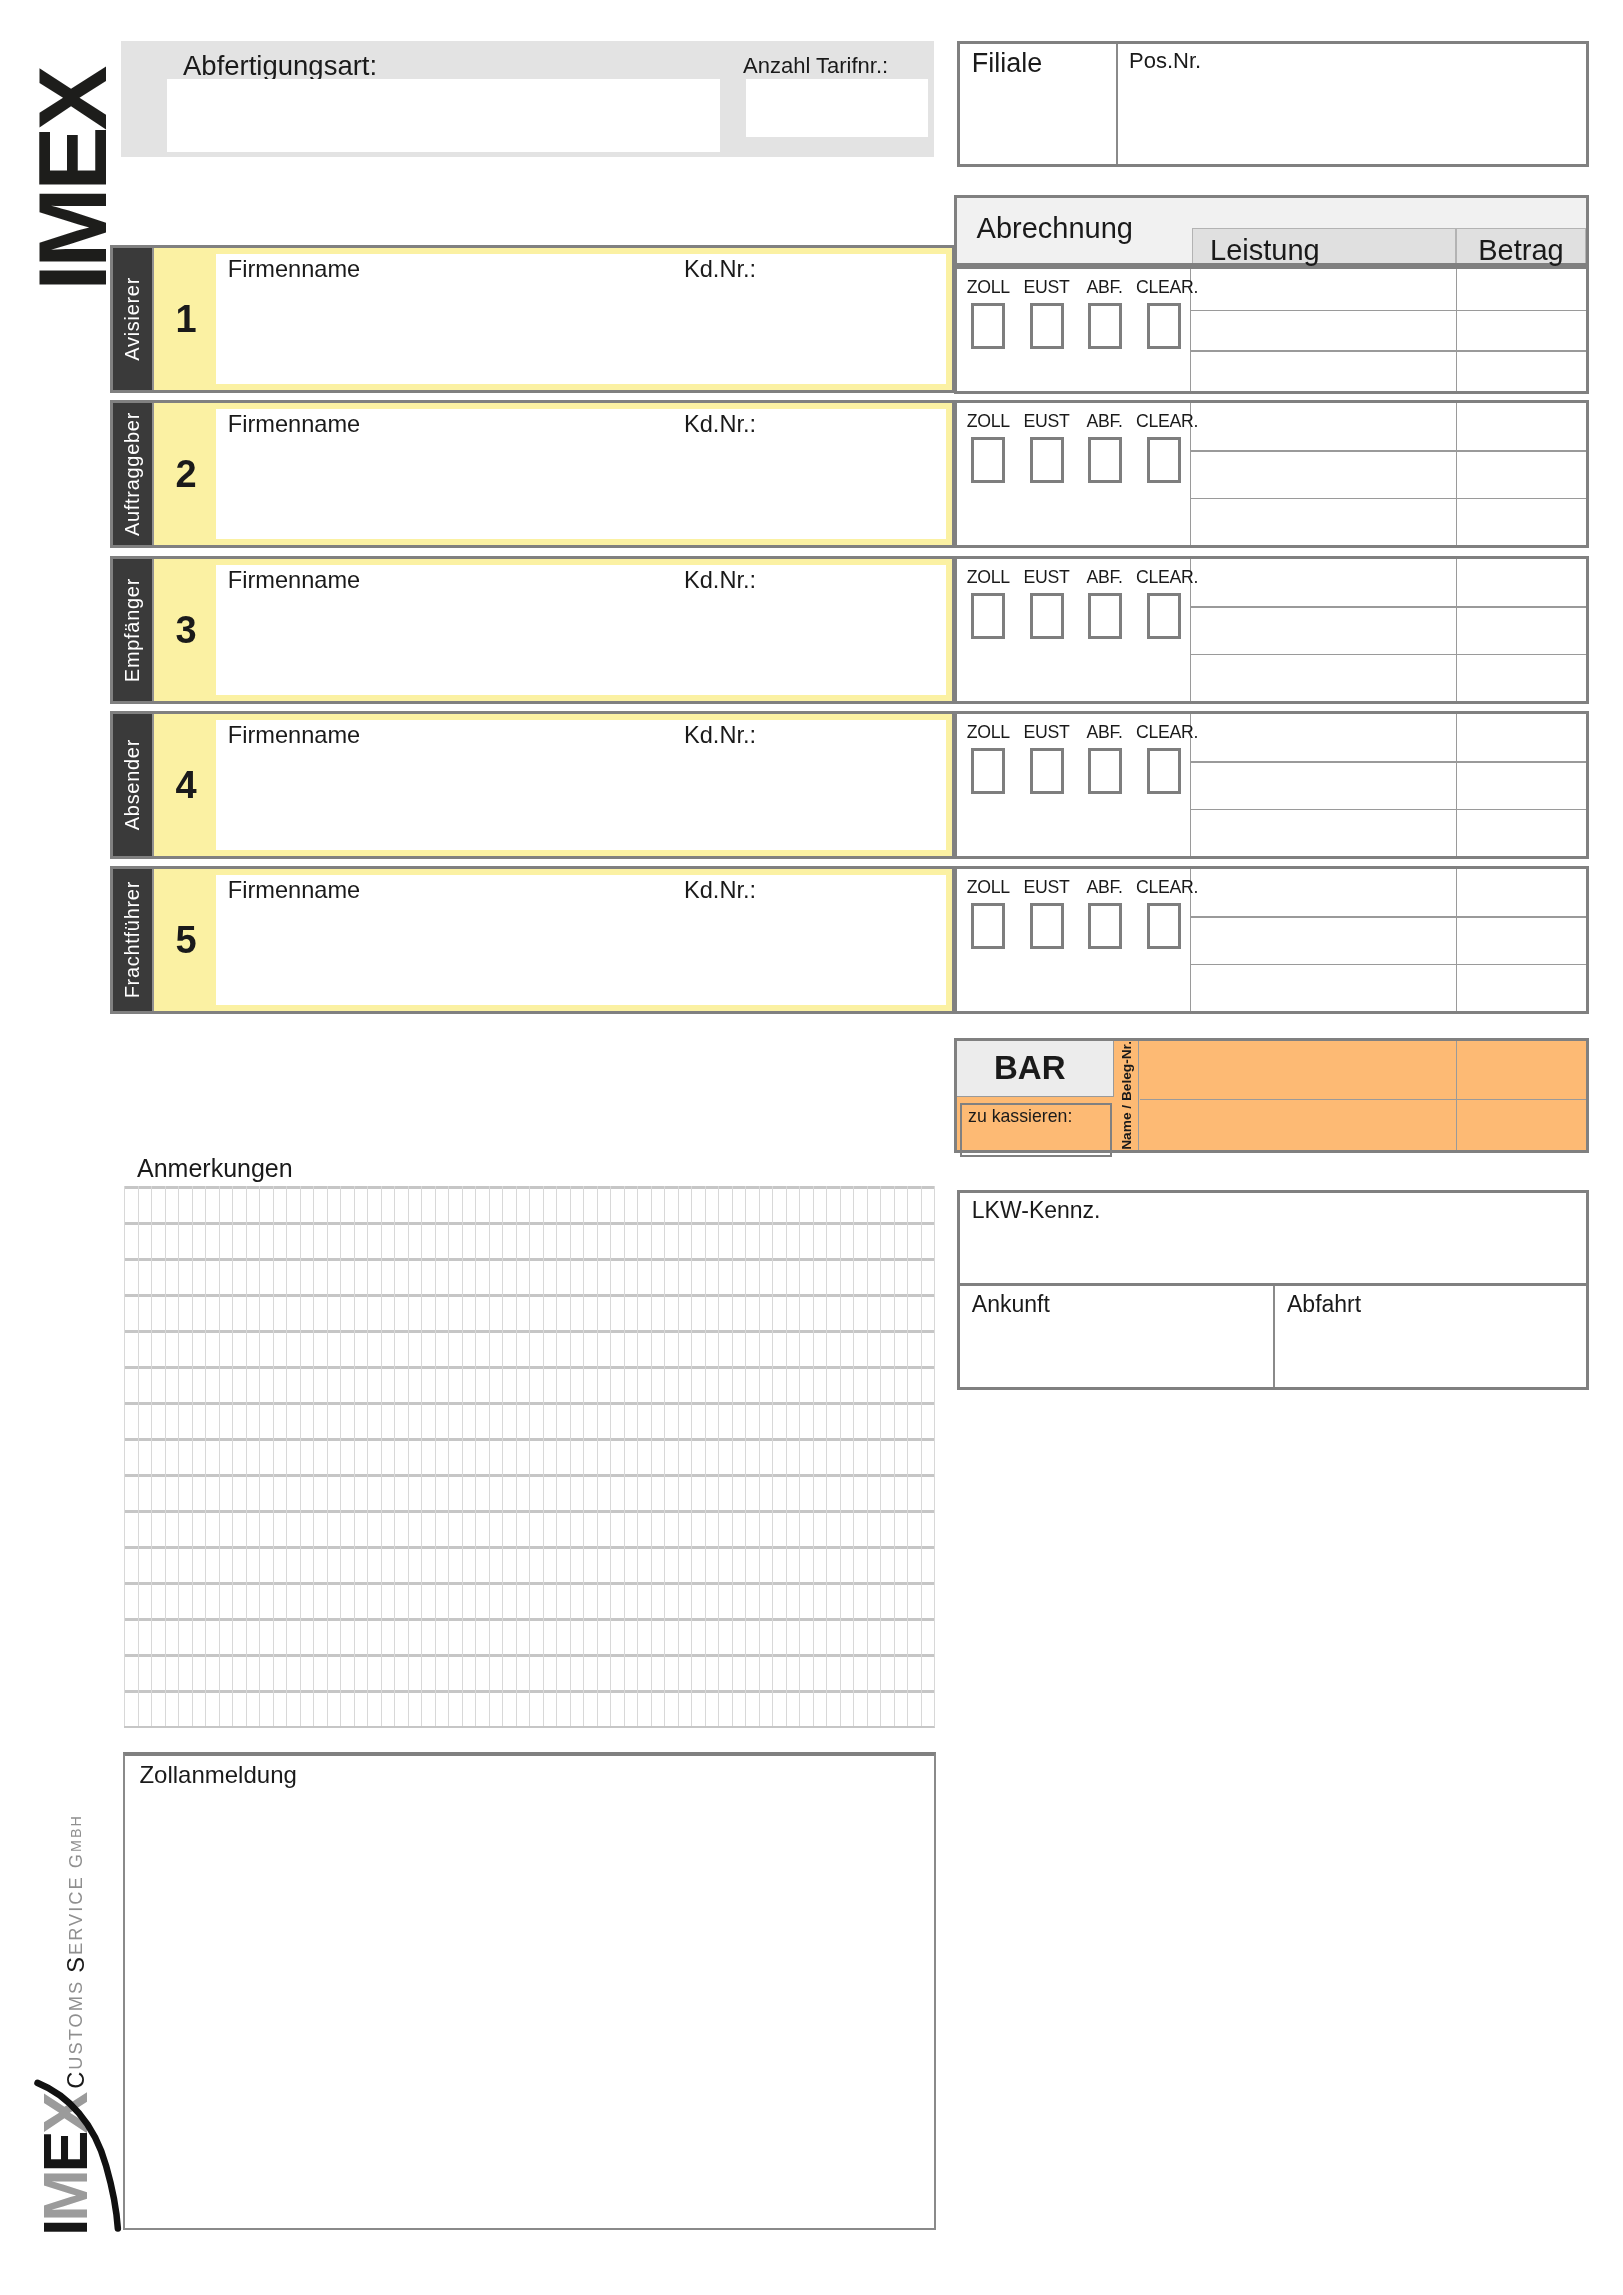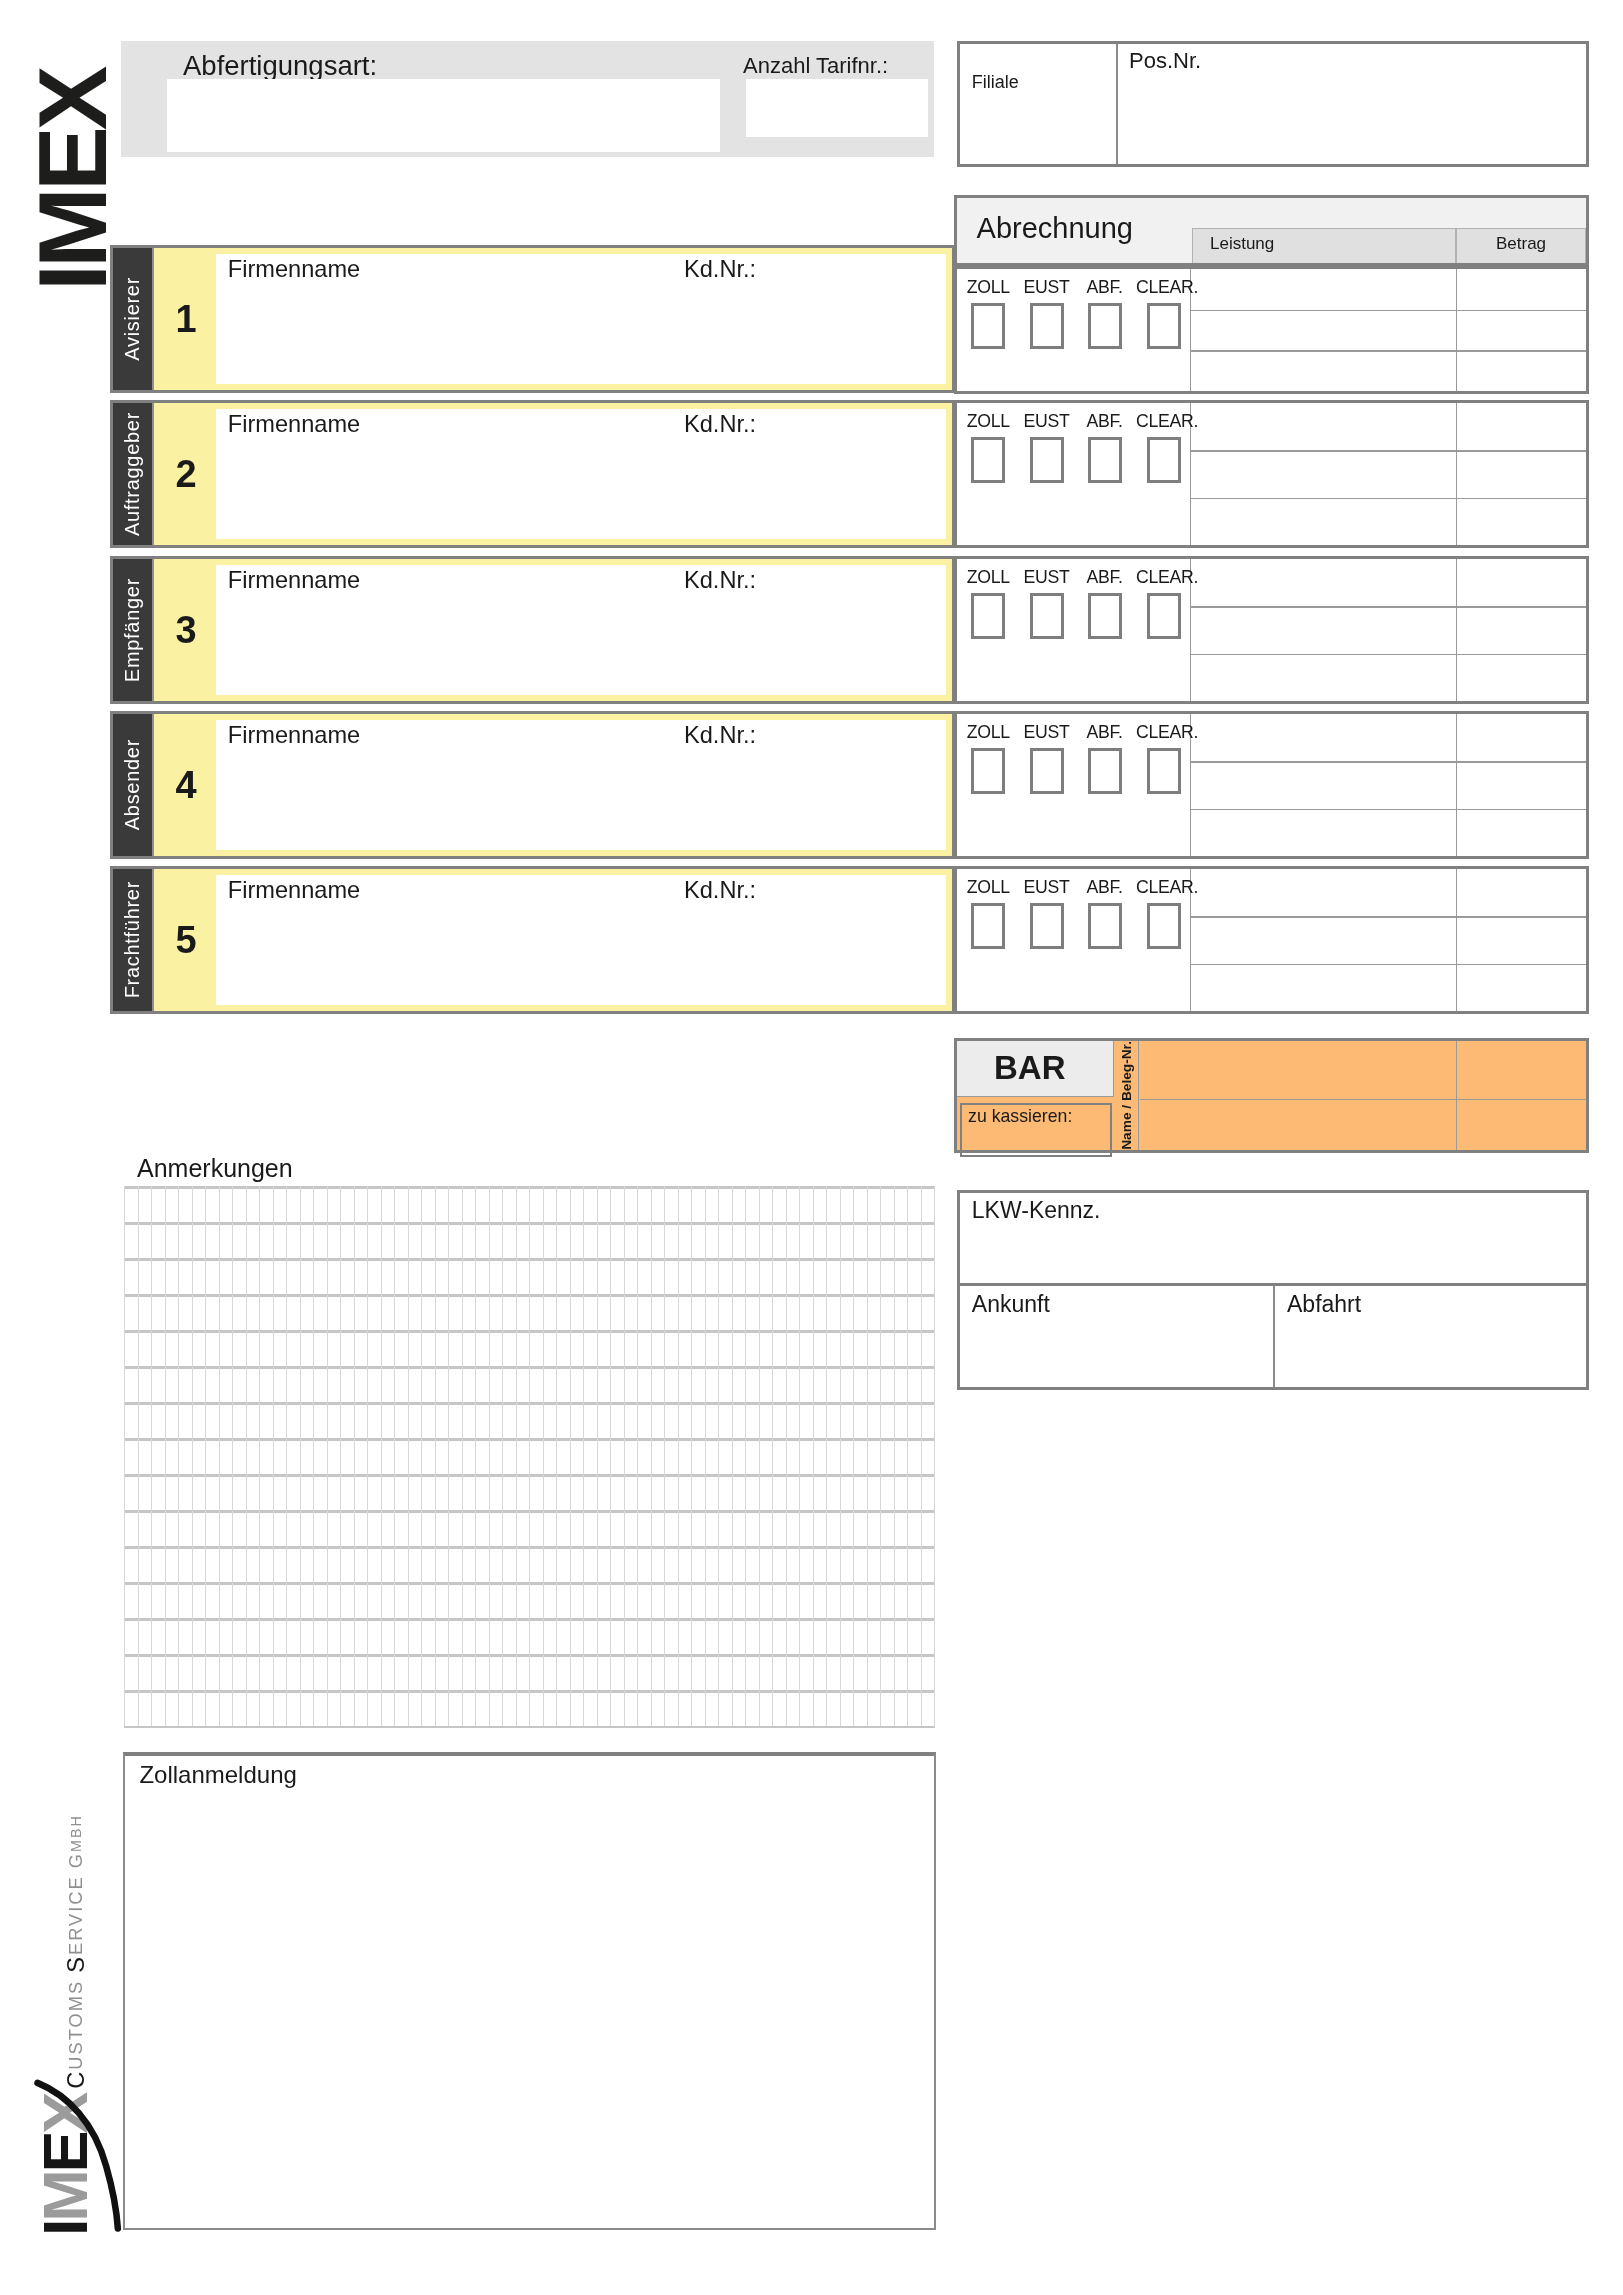--- a/index.html
+++ b/index.html
@@ -18,27 +18,27 @@
   
   .band { left:121px; top:41px; width:813px; height:116px; background:#e3e3e3; }
   .band-label { left:62px; top:9.2px; font-size:27.5px; }
   .band-label2 { left:622px; top:11.8px; font-size:22px; }
   .band-input1 { left:46px; top:38px; width:553px; height:73px; background:#fff; }
   .band-input2 { left:625px; top:38px; width:182px; height:58px; background:#fff; }
 
   
   .filiale-box { left:957px; top:41px; width:632px; height:126px; border:3.3px solid #808080; background:#fff; }
   .filiale-div { left:156px; top:0; bottom:0; width:2px; background:#8a8a8a; }
-  .filiale-label { left:11.8px; top:3.9px; font-size:18px;margin-top:24px; }
+  .filiale-label { left:11.8px; top:3.9px; font-size:27px; }
   .posnr-label { left:169px; top:3.9px; font-size:22px; }
 
   
   .abr-header { left:954px; top:195px; width:635px; height:71px; border:3.3px solid #808080; background:#f1f1f1; }
   .abr-title { left:19.6px; top:14.4px; font-size:29px; }
-  .abr-cell { top:30px; bottom:0; background:#e0e0e0; border:1.3px solid #b3b3b3; border-bottom:none; font-size:17px; }
+  .abr-cell { top:30px; bottom:0; background:#e0e0e0; border:1.3px solid #b3b3b3; border-bottom:none; font-size:29px; }
   .abr-cell-leistung { left:235px; width:264px; padding:5.2px 0 0 17px; }
   .abr-cell-betrag { left:499px; right:0; padding-top:5.2px; text-align:center; }
 
   
   .party-left { position:absolute; left:110px; width:845px; height:148px;
     border:3.3px solid #808080; background:#fbf1a3; }
   .role-strip { position:absolute; left:0; top:0; bottom:0; width:41px; background:#3a3a3a;
     border-right:2px solid #909090; display:flex; align-items:center; justify-content:center; }
   .role-strip span { color:#fff; font-size:20px; letter-spacing:0.7px; white-space:nowrap; }
   .row-num { position:absolute; left:43px; top:0; bottom:0; width:60px; display:flex;

